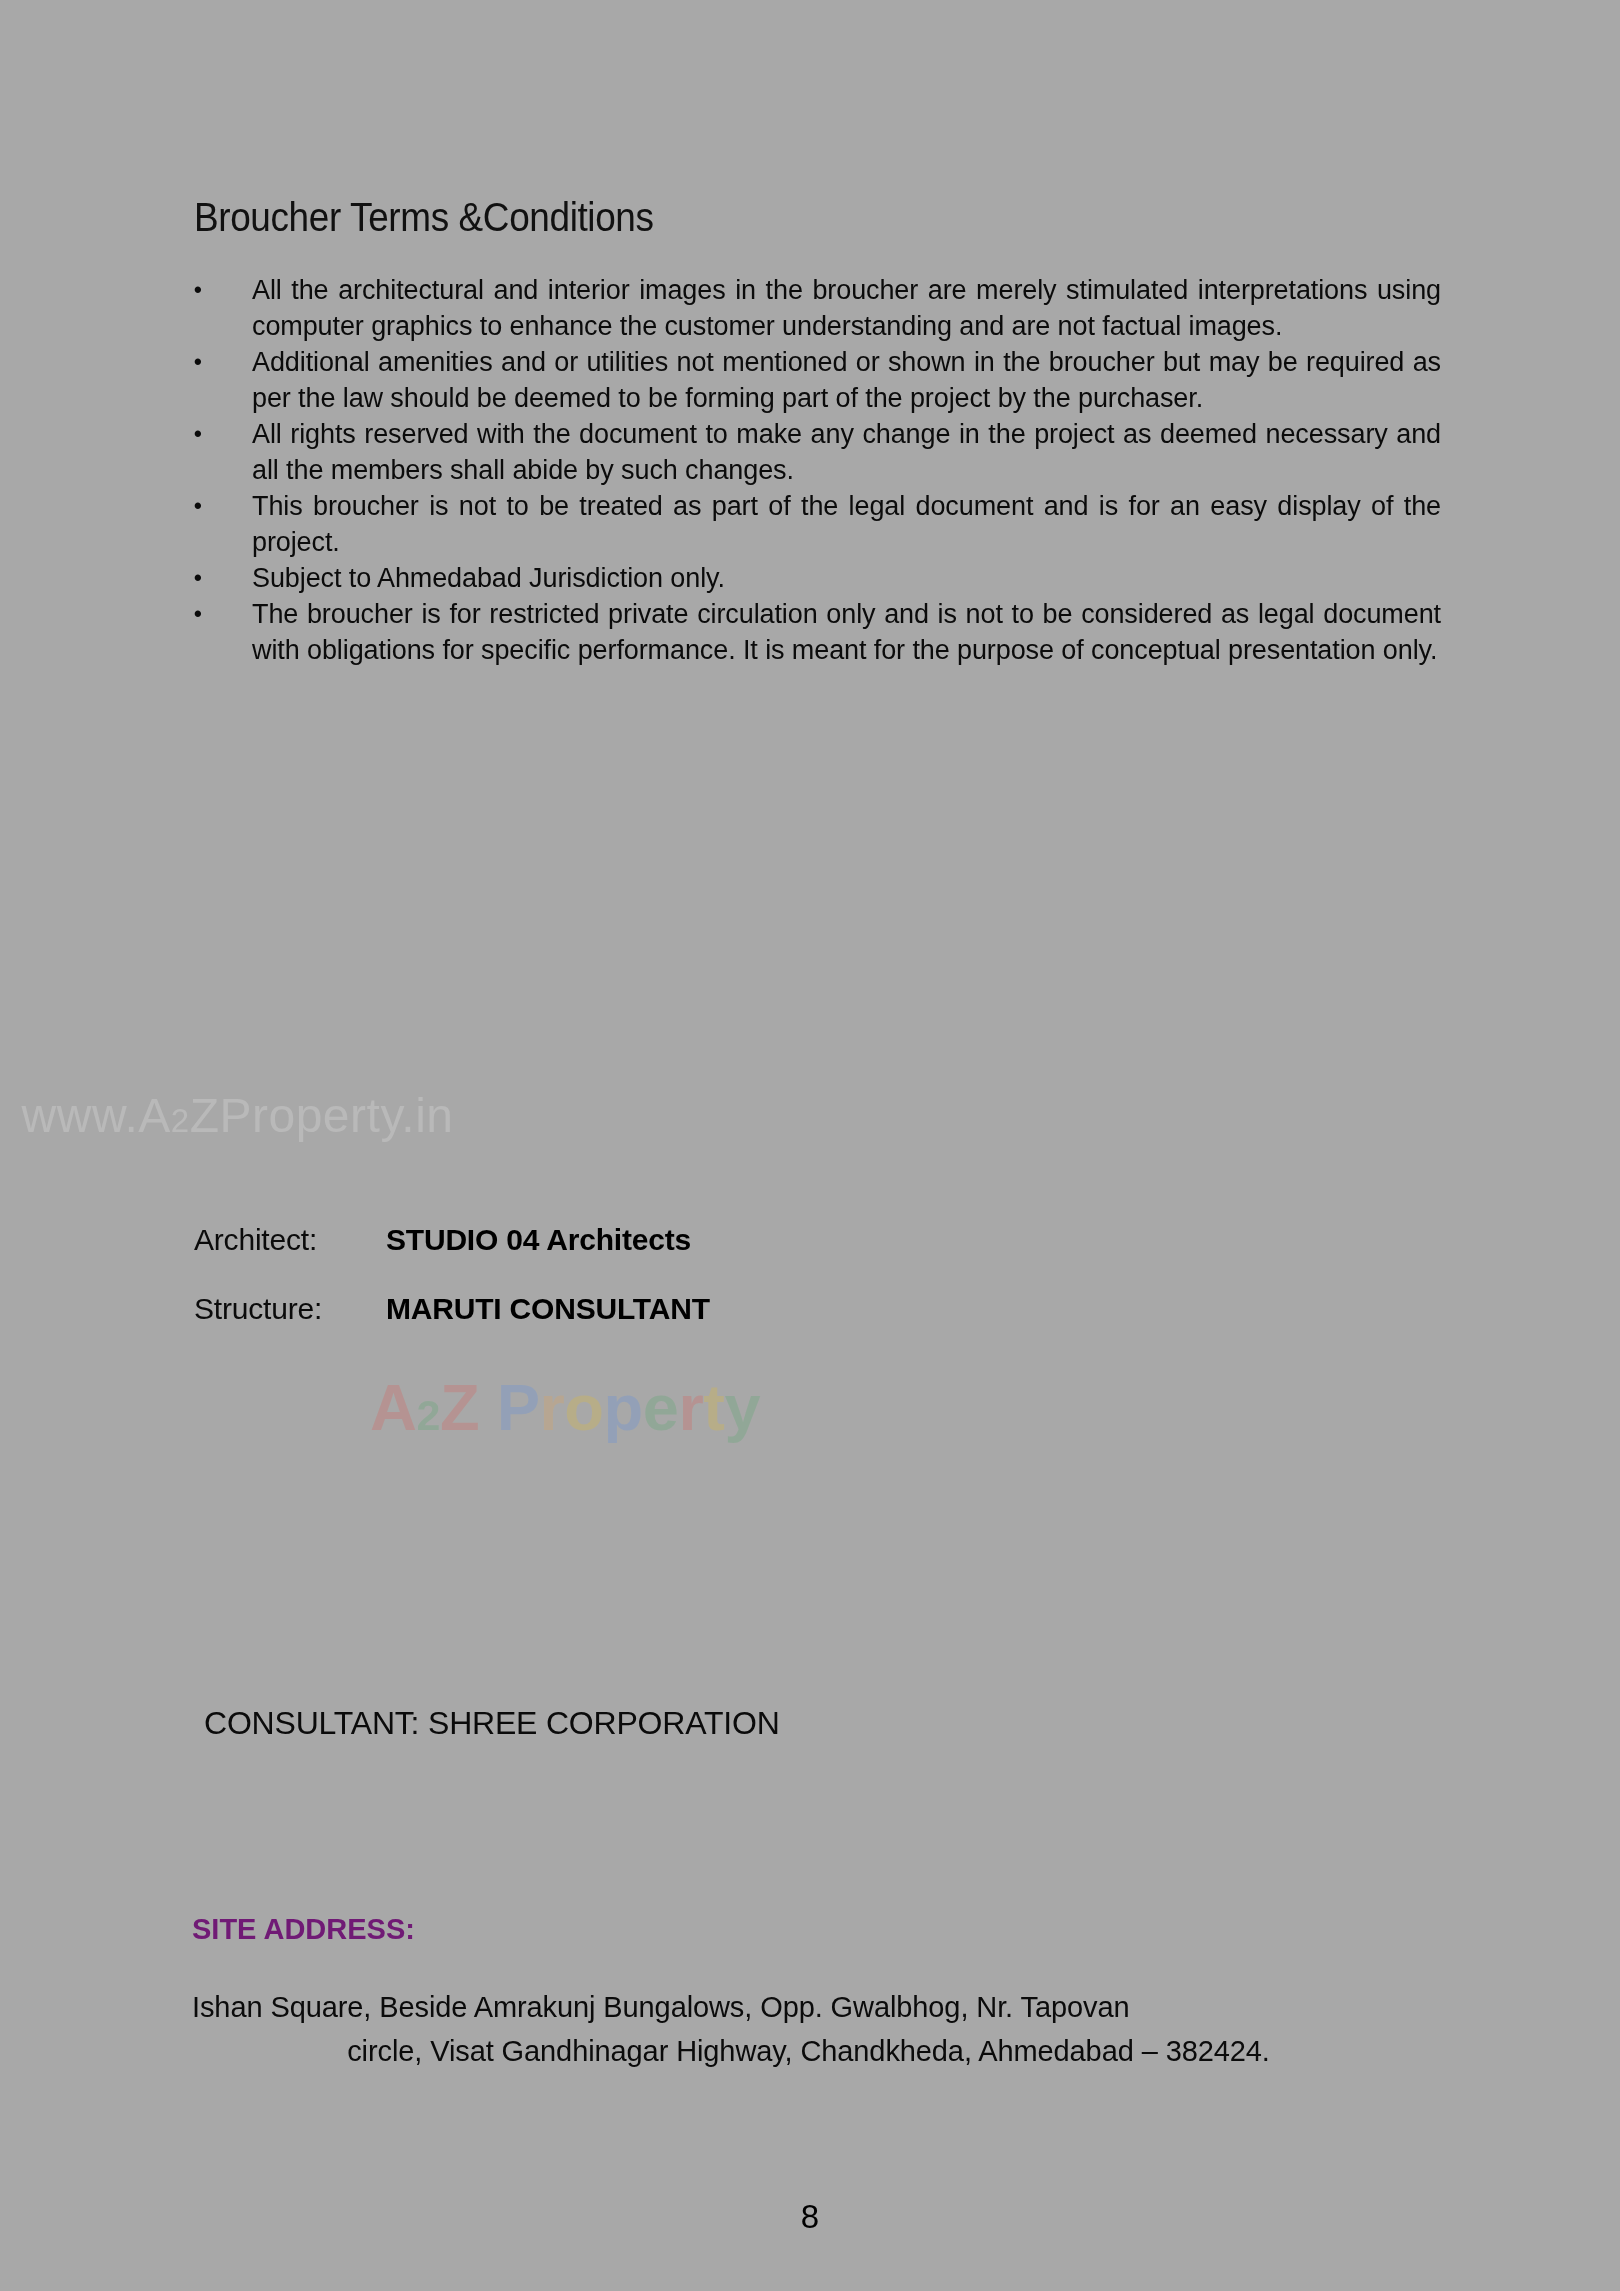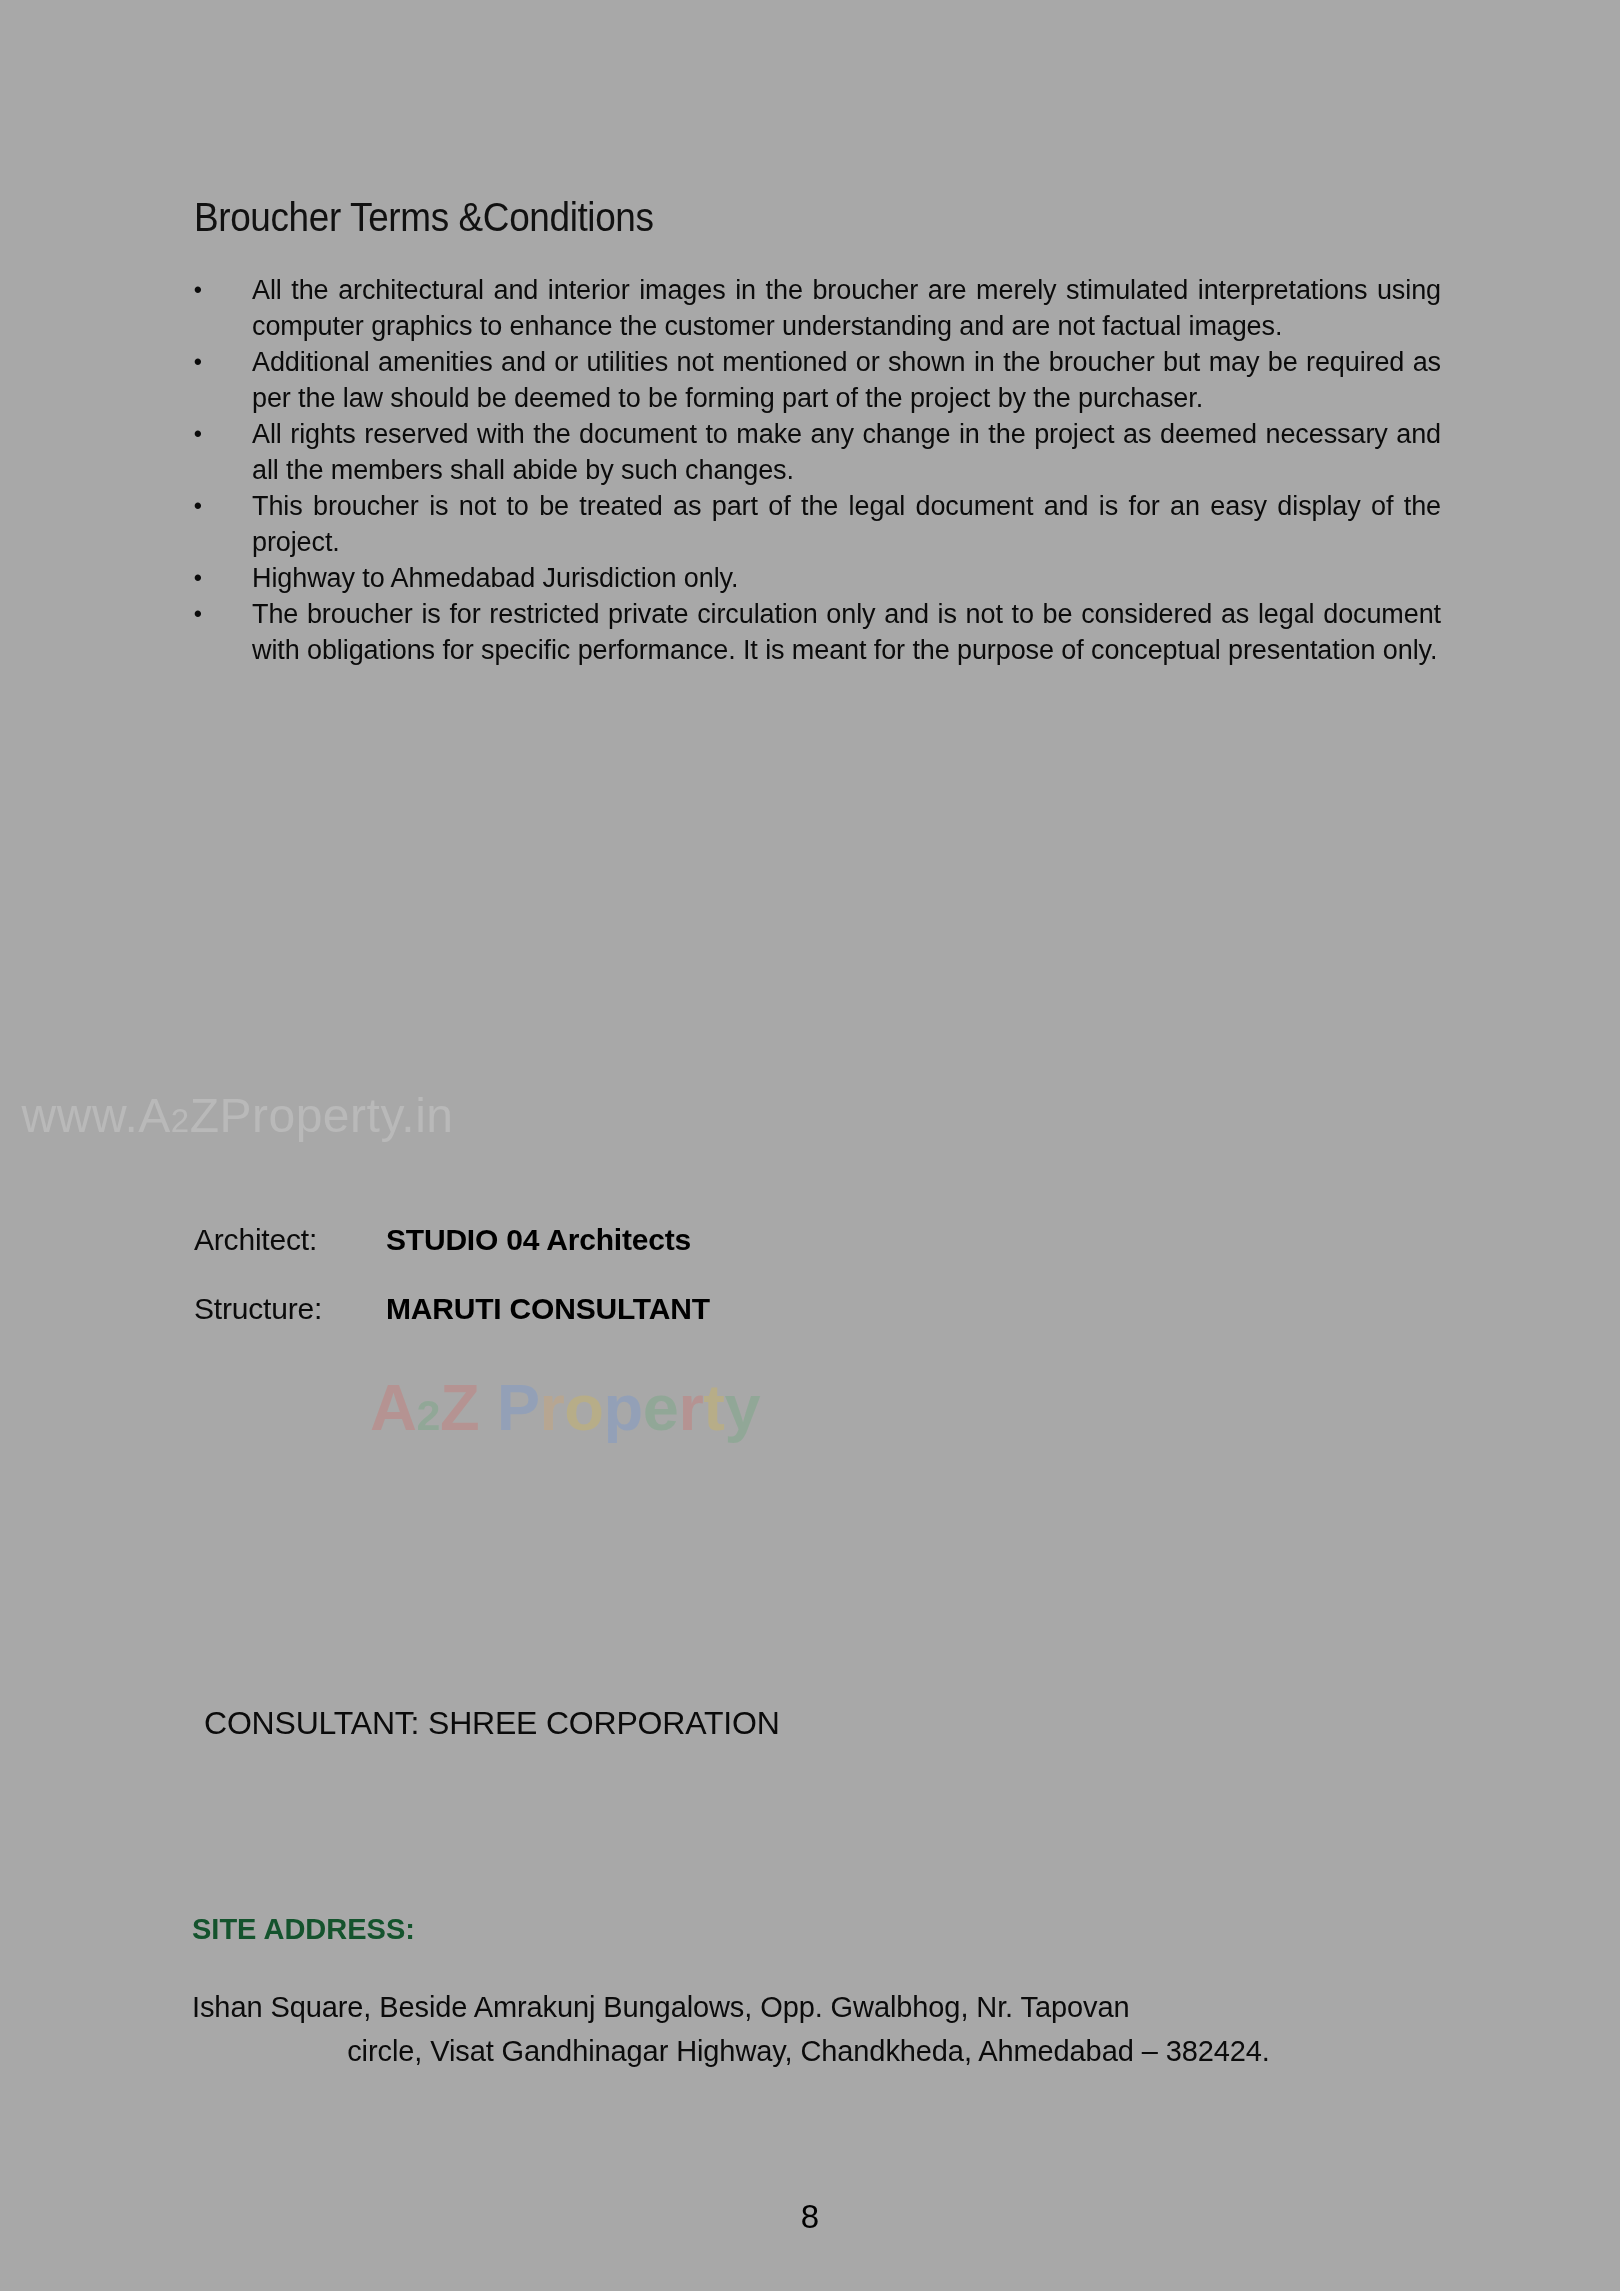--- a/index.html
+++ b/index.html
@@ -147,21 +147,21 @@
   }
 
   
   .site-heading {
     position: absolute;
     left: 192px;
     top: 1913px;
     font-size: 29px;
     font-weight: 700;
     letter-spacing: 0px;
-    color: #14532d;
+    color: #701a75;
   }
   .site-address {
     position: absolute;
     left: 192px;
     top: 1985px;
     width: 1233px;
     font-size: 29px;
     line-height: 44px;
     letter-spacing: -0.1px;
     color: #0b0b0b;
@@ -200,21 +200,21 @@
     <li class="terms-item">
       <span class="bullet">•</span>
       <span class="txt">All rights reserved with the document to make any change in the project as deemed necessary and all the members shall abide by such changes.</span>
     </li>
     <li class="terms-item">
       <span class="bullet">•</span>
       <span class="txt">This broucher is not to be treated as part of the legal document and is for an easy display of the project.</span>
     </li>
     <li class="terms-item nojust">
       <span class="bullet">•</span>
-      <span class="txt">Highway to Ahmedabad Jurisdiction only.</span>
+      <span class="txt">Subject to Ahmedabad Jurisdiction only.</span>
     </li>
     <li class="terms-item">
       <span class="bullet">•</span>
       <span class="txt">The broucher is for restricted private circulation only and is not to be considered as legal document with obligations for specific performance. It is meant for the purpose of conceptual presentation only.</span>
     </li>
   </ul>
 
   <div class="wm-url">
     <span>www.A</span><span class="sub">2</span><span>ZProperty.in</span>
   </div>

